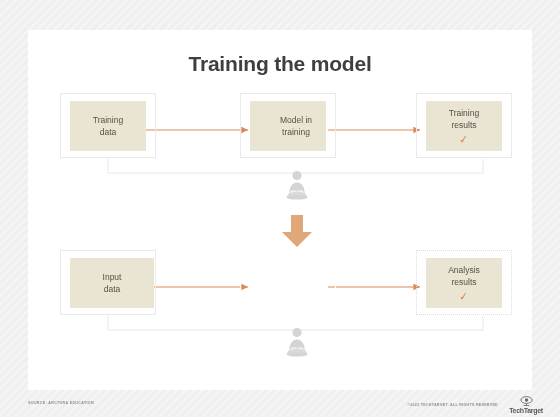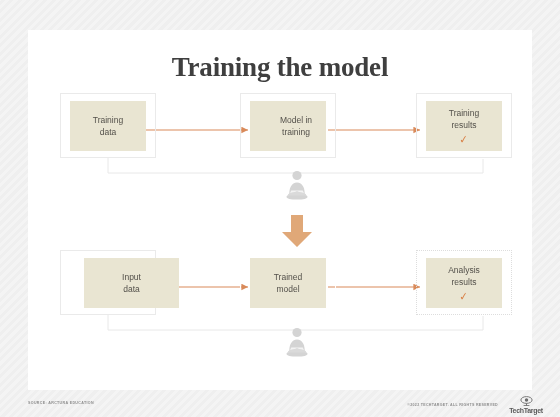--- a/index.html
+++ b/index.html
@@ -32,25 +32,24 @@
     background: #ffffff;
   }
 
   
   .title {
     position: absolute;
     left: 0;
     top: 22px;
     width: 504px;
     text-align: center;
-    font-size: 27px;
+    font-size: 21px;
     font-weight: bold;
     color: #3f3f3f;
     letter-spacing: -0.2px;
-    font-family: Liberation Serif, serif;
   }
 
   
   .stage {
     position: absolute;
     left: 0;
     top: 0;
     width: 504px;
     height: 360px;
   }
@@ -208,30 +207,26 @@
       </svg>
     </div>
 
     <div class="bigarrow" style="left:253px; top:185px;">
       <svg width="32" height="33" viewBox="0 0 32 33">
         <path d="M10 0 L22 0 L22 17 L31 17 L16 32 L1 17 L10 17 Z" fill="#e0a878"></path>
       </svg>
     </div>
 
     <div class="frame" style="left:32px; top:220px; width:96px; height:65px;"></div>
-    <div class="node" style="left:56px; top:228px; width:95px; height:50px;">
+    <div class="node" style="left:42px; top:228px; width:84px; height:50px;">
       <span class="lbl">Input</span>
       <span class="lbl">data</span>
     </div>
 
     <div class="frame" style="left:212px; top:220px; width:96px; height:65px; border-color:#ffffff;"></div>
-    <div class="node" style="left:222px; top:228px; width:76px; height:50px;">
-      <span class="lbl">Trained</span>
-      <span class="lbl">model</span>
-    </div>
 
     <div class="frame dotted" style="left:388px; top:220px; width:96px; height:65px;"></div>
     <div class="node" style="left:398px; top:228px; width:76px; height:50px;text-align:center;">
       <span class="lbl">Analysis</span>
       <span class="lbl">results</span>
       <span class="check">✓</span>
     </div>
 
     <div class="person" style="left:254px; top:297px;">
       <svg width="30" height="32" viewBox="0 0 30 32">

